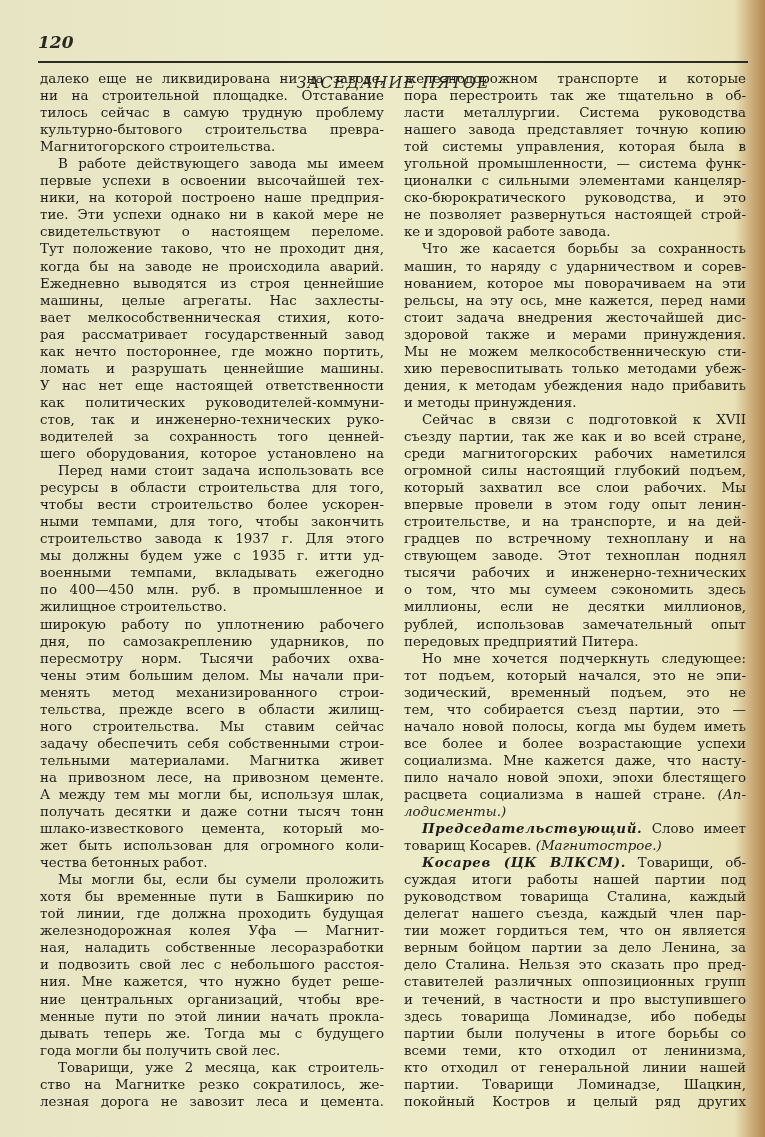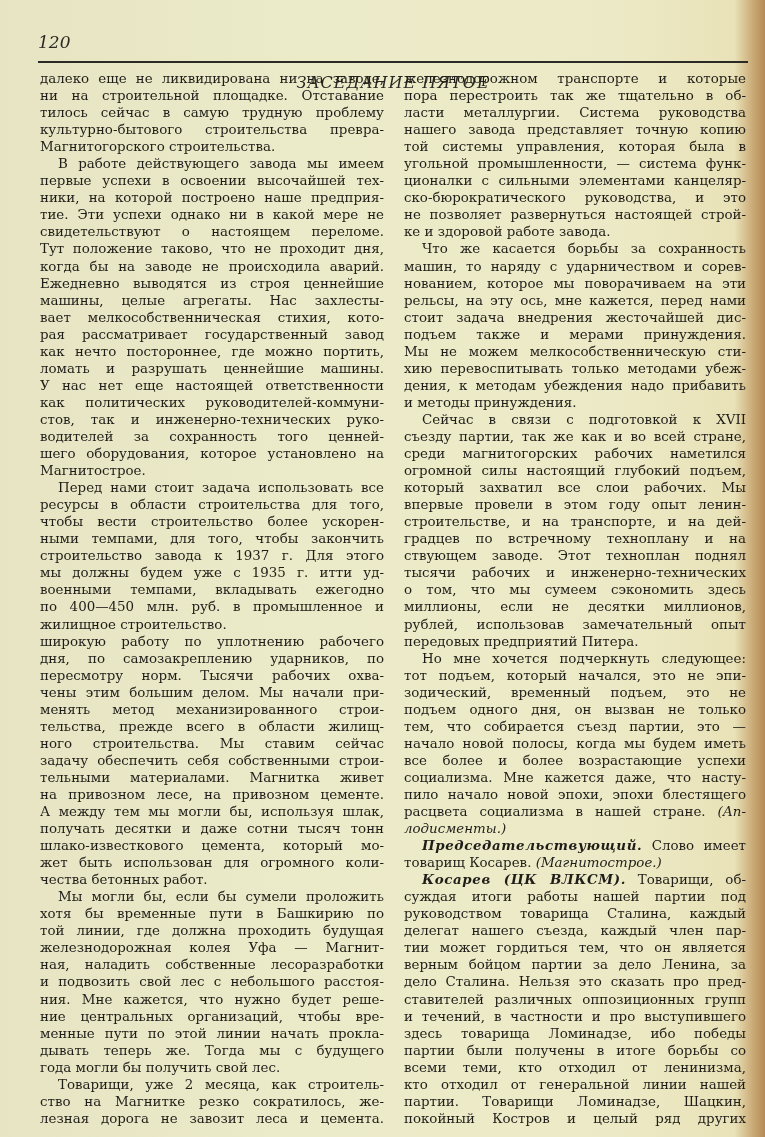--- a/index.html
+++ b/index.html
@@ -4,21 +4,21 @@
 <style>
   html, body { margin:0; padding:0; }
   body {
     width:765px; height:1137px; overflow:hidden; position:relative;
     background: linear-gradient(90deg, #e6e4c2 0%, #ecebc9 40%, #eceac6 80%, #e9e2b8 96%, #c9a874 98.5%, #b58a55 100%);
     font-family: "DejaVu Serif", "Liberation Serif", serif;
     color:#1f1d18;
   }
   .page { position:absolute; left:0; top:0; width:765px; height:1137px; }
   .header { position:absolute; left:38px; top:30px; width:710px; height:30px; }
-  .page-number { position:absolute; left:0; top:2px; font-size:17px; font-style:italic; font-weight:normal; color:#2a2822; }
+  .page-number { position:absolute; left:0; top:2px; font-size:17px; font-style:italic; font-weight:bold; color:#2a2822; }
   .running-title { position:absolute; left:0; width:710px; top:2px; text-align:center; font-size:16px; font-style:italic; letter-spacing:1px; color:#2a2822;margin-top:41px; }
   .header-rule { position:absolute; left:38px; top:61px; width:710px; height:0; border-top:2px solid #2c2a24; }
   .col { position:absolute; top:70px; width:344px; font-size:13.4px; line-height:17.05px; }
   .col.left { left:40px; }
   .col.right { left:404px; width:342px; }
   .line { display:block; text-align:justify; text-align-last:justify; white-space:nowrap; height:17.05px; overflow:hidden; }
   .line.last { text-align-last:left; }
   .line.indent { padding-left:18px; }
   .it { font-style:italic; }
   .bi { font-style:italic; font-weight:bold; letter-spacing:0.6px; }
@@ -50,21 +50,20 @@
       <span class="line"><span>машины, целые агрегаты. Нас захлесты-</span></span>
       <span class="line"><span>вает мелкособственническая стихия, кото-</span></span>
       <span class="line"><span>рая рассматривает государственный завод</span></span>
       <span class="line"><span>как нечто постороннее, где можно портить,</span></span>
       <span class="line"><span>ломать и разрушать ценнейшие машины.</span></span>
       <span class="line"><span>У нас нет еще настоящей ответственности</span></span>
       <span class="line"><span>как политических руководителей-коммуни-</span></span>
       <span class="line"><span>стов, так и инженерно-технических руко-</span></span>
       <span class="line"><span>водителей за сохранность того ценней-</span></span>
       <span class="line"><span>шего оборудования, которое установлено на</span></span>
-      <span class="line last"><span>Магнитострое.</span></span>
       <span class="line indent"><span>Перед нами стоит задача использовать все</span></span>
       <span class="line"><span>ресурсы в области строительства для того,</span></span>
       <span class="line"><span>чтобы вести строительство более ускорен-</span></span>
       <span class="line"><span>ными темпами, для того, чтобы закончить</span></span>
       <span class="line"><span>строительство завода к 1937 г. Для этого</span></span>
       <span class="line"><span>мы должны будем уже с 1935 г. итти уд-</span></span>
       <span class="line"><span>военными темпами, вкладывать ежегодно</span></span>
       <span class="line"><span>по 400—450 млн. руб. в промышленное и</span></span>
       <span class="line last"><span>жилищное строительство.</span></span>
       <span class="line"><span>широкую работу по уплотнению рабочего</span></span>
@@ -106,21 +105,21 @@
       <span class="line"><span>угольной промышленности, — система функ-</span></span>
       <span class="line"><span>ционалки с сильными элементами канцеляр-</span></span>
       <span class="line"><span>ско-бюрократического руководства, и это</span></span>
       <span class="line"><span>не позволяет развернуться настоящей строй-</span></span>
       <span class="line last"><span>ке и здоровой работе завода.</span></span>
       <span class="line indent"><span>Что же касается борьбы за сохранность</span></span>
       <span class="line"><span>машин, то наряду с ударничеством и сорев-</span></span>
       <span class="line"><span>нованием, которое мы поворачиваем на эти</span></span>
       <span class="line"><span>рельсы, на эту ось, мне кажется, перед нами</span></span>
       <span class="line"><span>стоит задача внедрения жесточайшей дис-</span></span>
-      <span class="line"><span>подъем также и мерами принуждения.</span></span>
+      <span class="line"><span>здоровой также и мерами принуждения.</span></span>
       <span class="line"><span>Мы не можем мелкособственническую сти-</span></span>
       <span class="line"><span>хию перевоспитывать только методами убеж-</span></span>
       <span class="line"><span>дения, к методам убеждения надо прибавить</span></span>
       <span class="line last"><span>и методы принуждения.</span></span>
       <span class="line indent"><span>Сейчас в связи с подготовкой к XVII</span></span>
       <span class="line"><span>съезду партии, так же как и во всей стране,</span></span>
       <span class="line"><span>среди магнитогорских рабочих наметился</span></span>
       <span class="line"><span>огромной силы настоящий глубокий подъем,</span></span>
       <span class="line"><span>который захватил все слои рабочих. Мы</span></span>
       <span class="line"><span>впервые провели в этом году опыт ленин-</span></span>
@@ -128,21 +127,20 @@
       <span class="line"><span>градцев по встречному техноплану и на</span></span>
       <span class="line"><span>ствующем заводе. Этот техноплан поднял</span></span>
       <span class="line"><span>тысячи рабочих и инженерно-технических</span></span>
       <span class="line"><span>о том, что мы сумеем сэкономить здесь</span></span>
       <span class="line"><span>миллионы, если не десятки миллионов,</span></span>
       <span class="line"><span>рублей, использовав замечательный опыт</span></span>
       <span class="line last"><span>передовых предприятий Питера.</span></span>
       <span class="line indent"><span>Но мне хочется подчеркнуть следующее:</span></span>
       <span class="line"><span>тот подъем, который начался, это не эпи-</span></span>
       <span class="line"><span>зодический, временный подъем, это не</span></span>
-      <span class="line"><span>подъем одного дня, он вызван не только</span></span>
       <span class="line"><span>тем, что собирается съезд партии, это —</span></span>
       <span class="line"><span>начало новой полосы, когда мы будем иметь</span></span>
       <span class="line"><span>все более и более возрастающие успехи</span></span>
       <span class="line"><span>социализма. Мне кажется даже, что насту-</span></span>
       <span class="line"><span>пило начало новой эпохи, эпохи блестящего</span></span>
       <span class="line"><span>расцвета социализма в нашей стране. </span><span class="it">(Ап-</span></span>
       <span class="line last"><span class="it">лодисменты.)</span></span>
       <span class="line indent"><span class="bi">Председательствующий.</span><span> Слово имеет</span></span>
       <span class="line last"><span>товарищ Косарев. </span><span class="it">(Магнитострое.)</span></span>
       <span class="line indent"><span class="bi">Косарев (ЦК ВЛКСМ).</span><span> Товарищи, об-</span></span>

